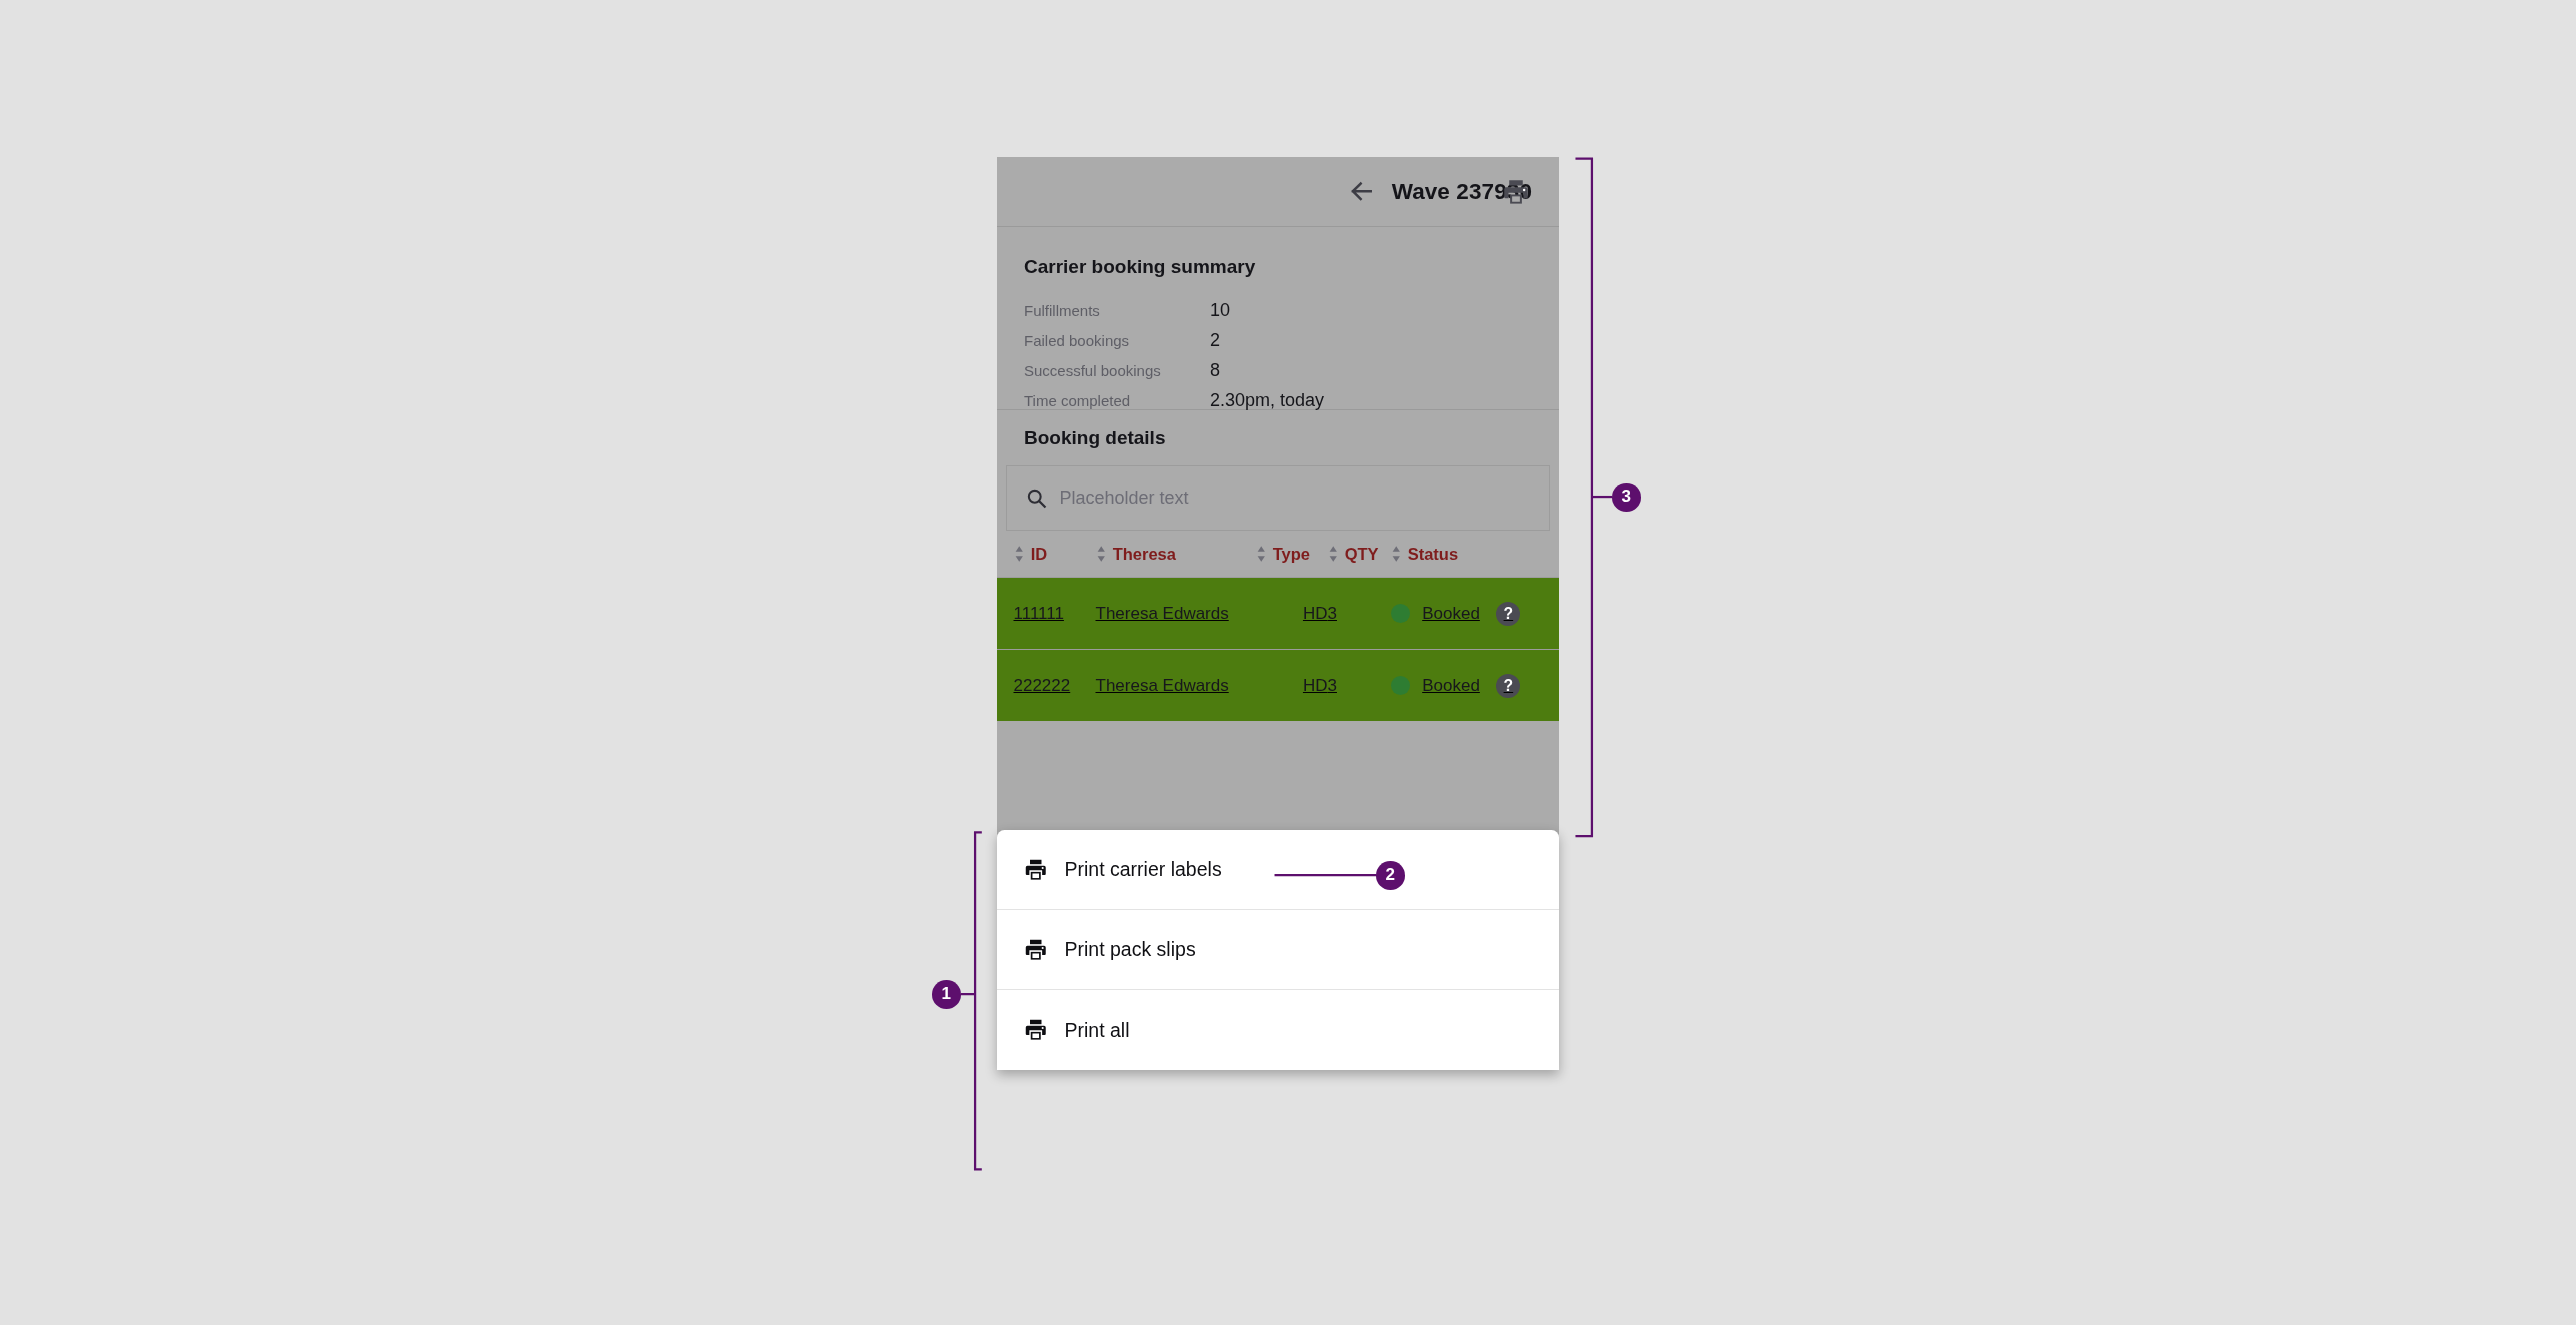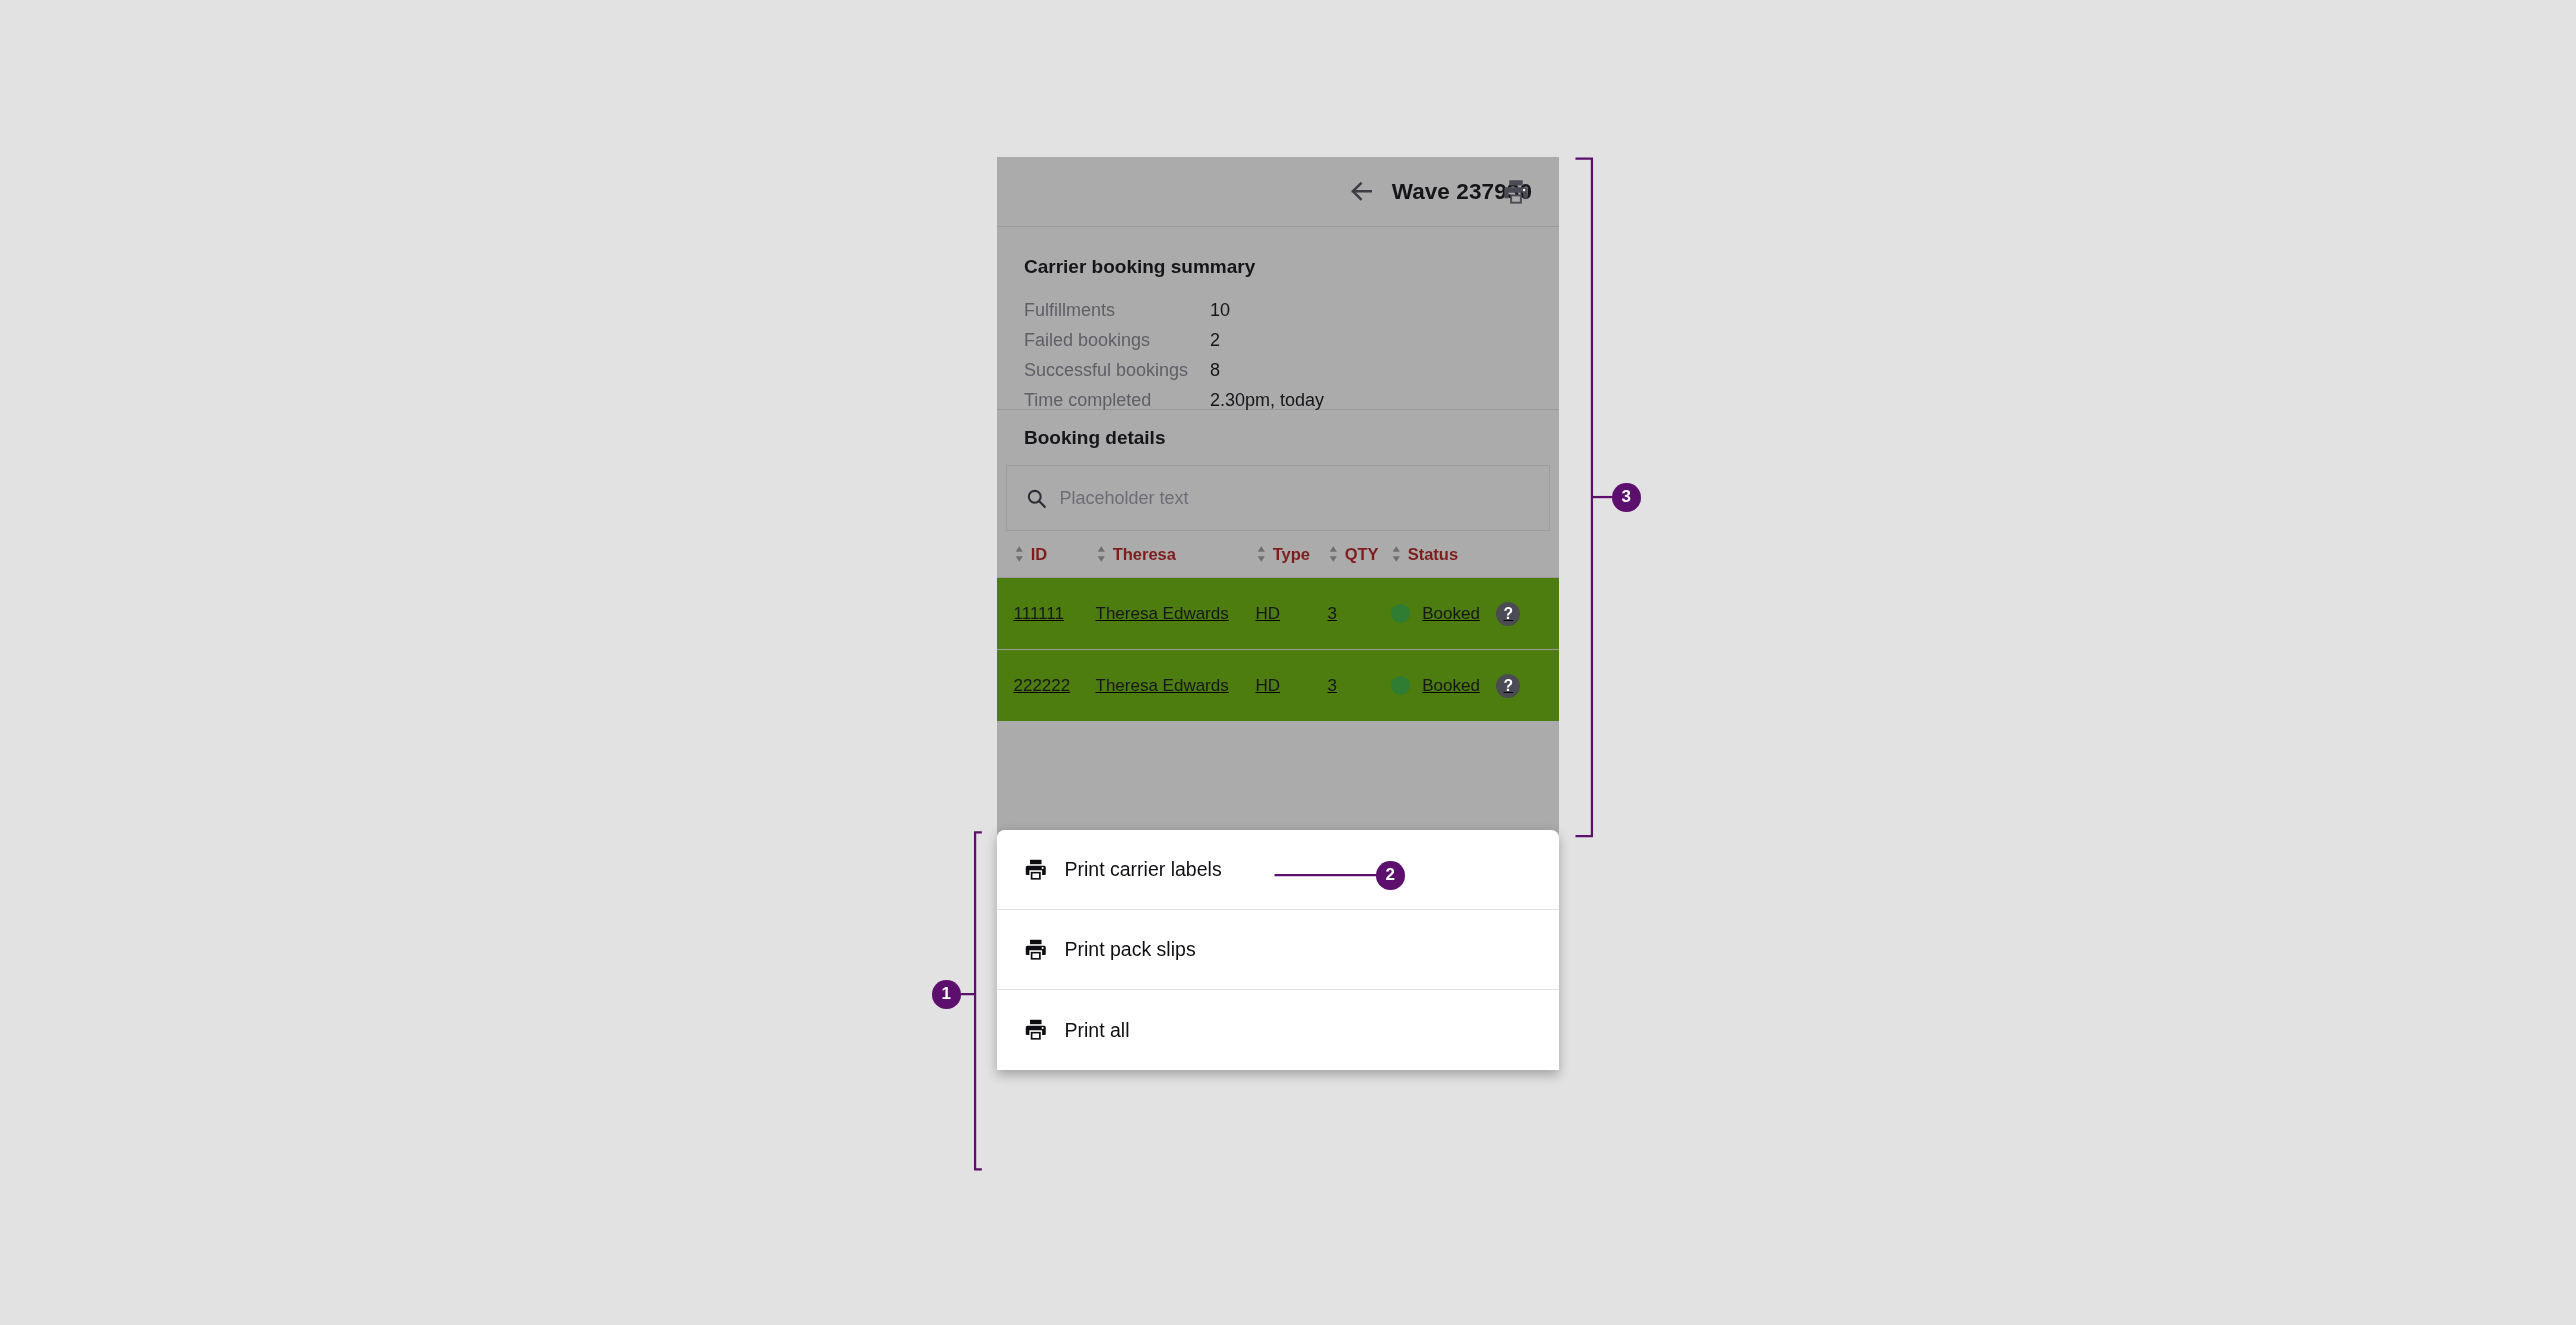--- a/index.html
+++ b/index.html
@@ -62,21 +62,21 @@
     color: #15151a;
     margin-bottom: 22.5px;
   }
   .sum-row {
     display: flex;
     align-items: baseline;
     margin-bottom: 9px;
   }
   .sum-label {
     width: 186px;
-    font-size: 18px;
+    font-size: 15px;
     color: #5e5e66;
   }
   .sum-value {
     font-size: 18px;
     color: #15151a;
   }
 
   
   #details-head {
     height: 55px;
@@ -144,21 +144,21 @@
     height: 72px;
     padding: 0 0 0 16.5px;
     border-top: 1.5px solid #9c9c9c;
     background: #4d7c0f;
     cursor: pointer;
     text-decoration: underline;
   }
   .td { font-size: 17px; color: #17171c; }
   .td-id { width: 82px; }
   .td-customer { width: 160px; }
-  .td-type { width: 72px; }
+  .td-type { width: 72px; text-align: right; }
   .td-qty { width: 63px; }
   .td-status {
     width: 135px;
     display: flex;
     align-items: center;
   }
   .dot {
     width: 19px; height: 19px;
     border-radius: 50%;
     background: #2e7d32;

